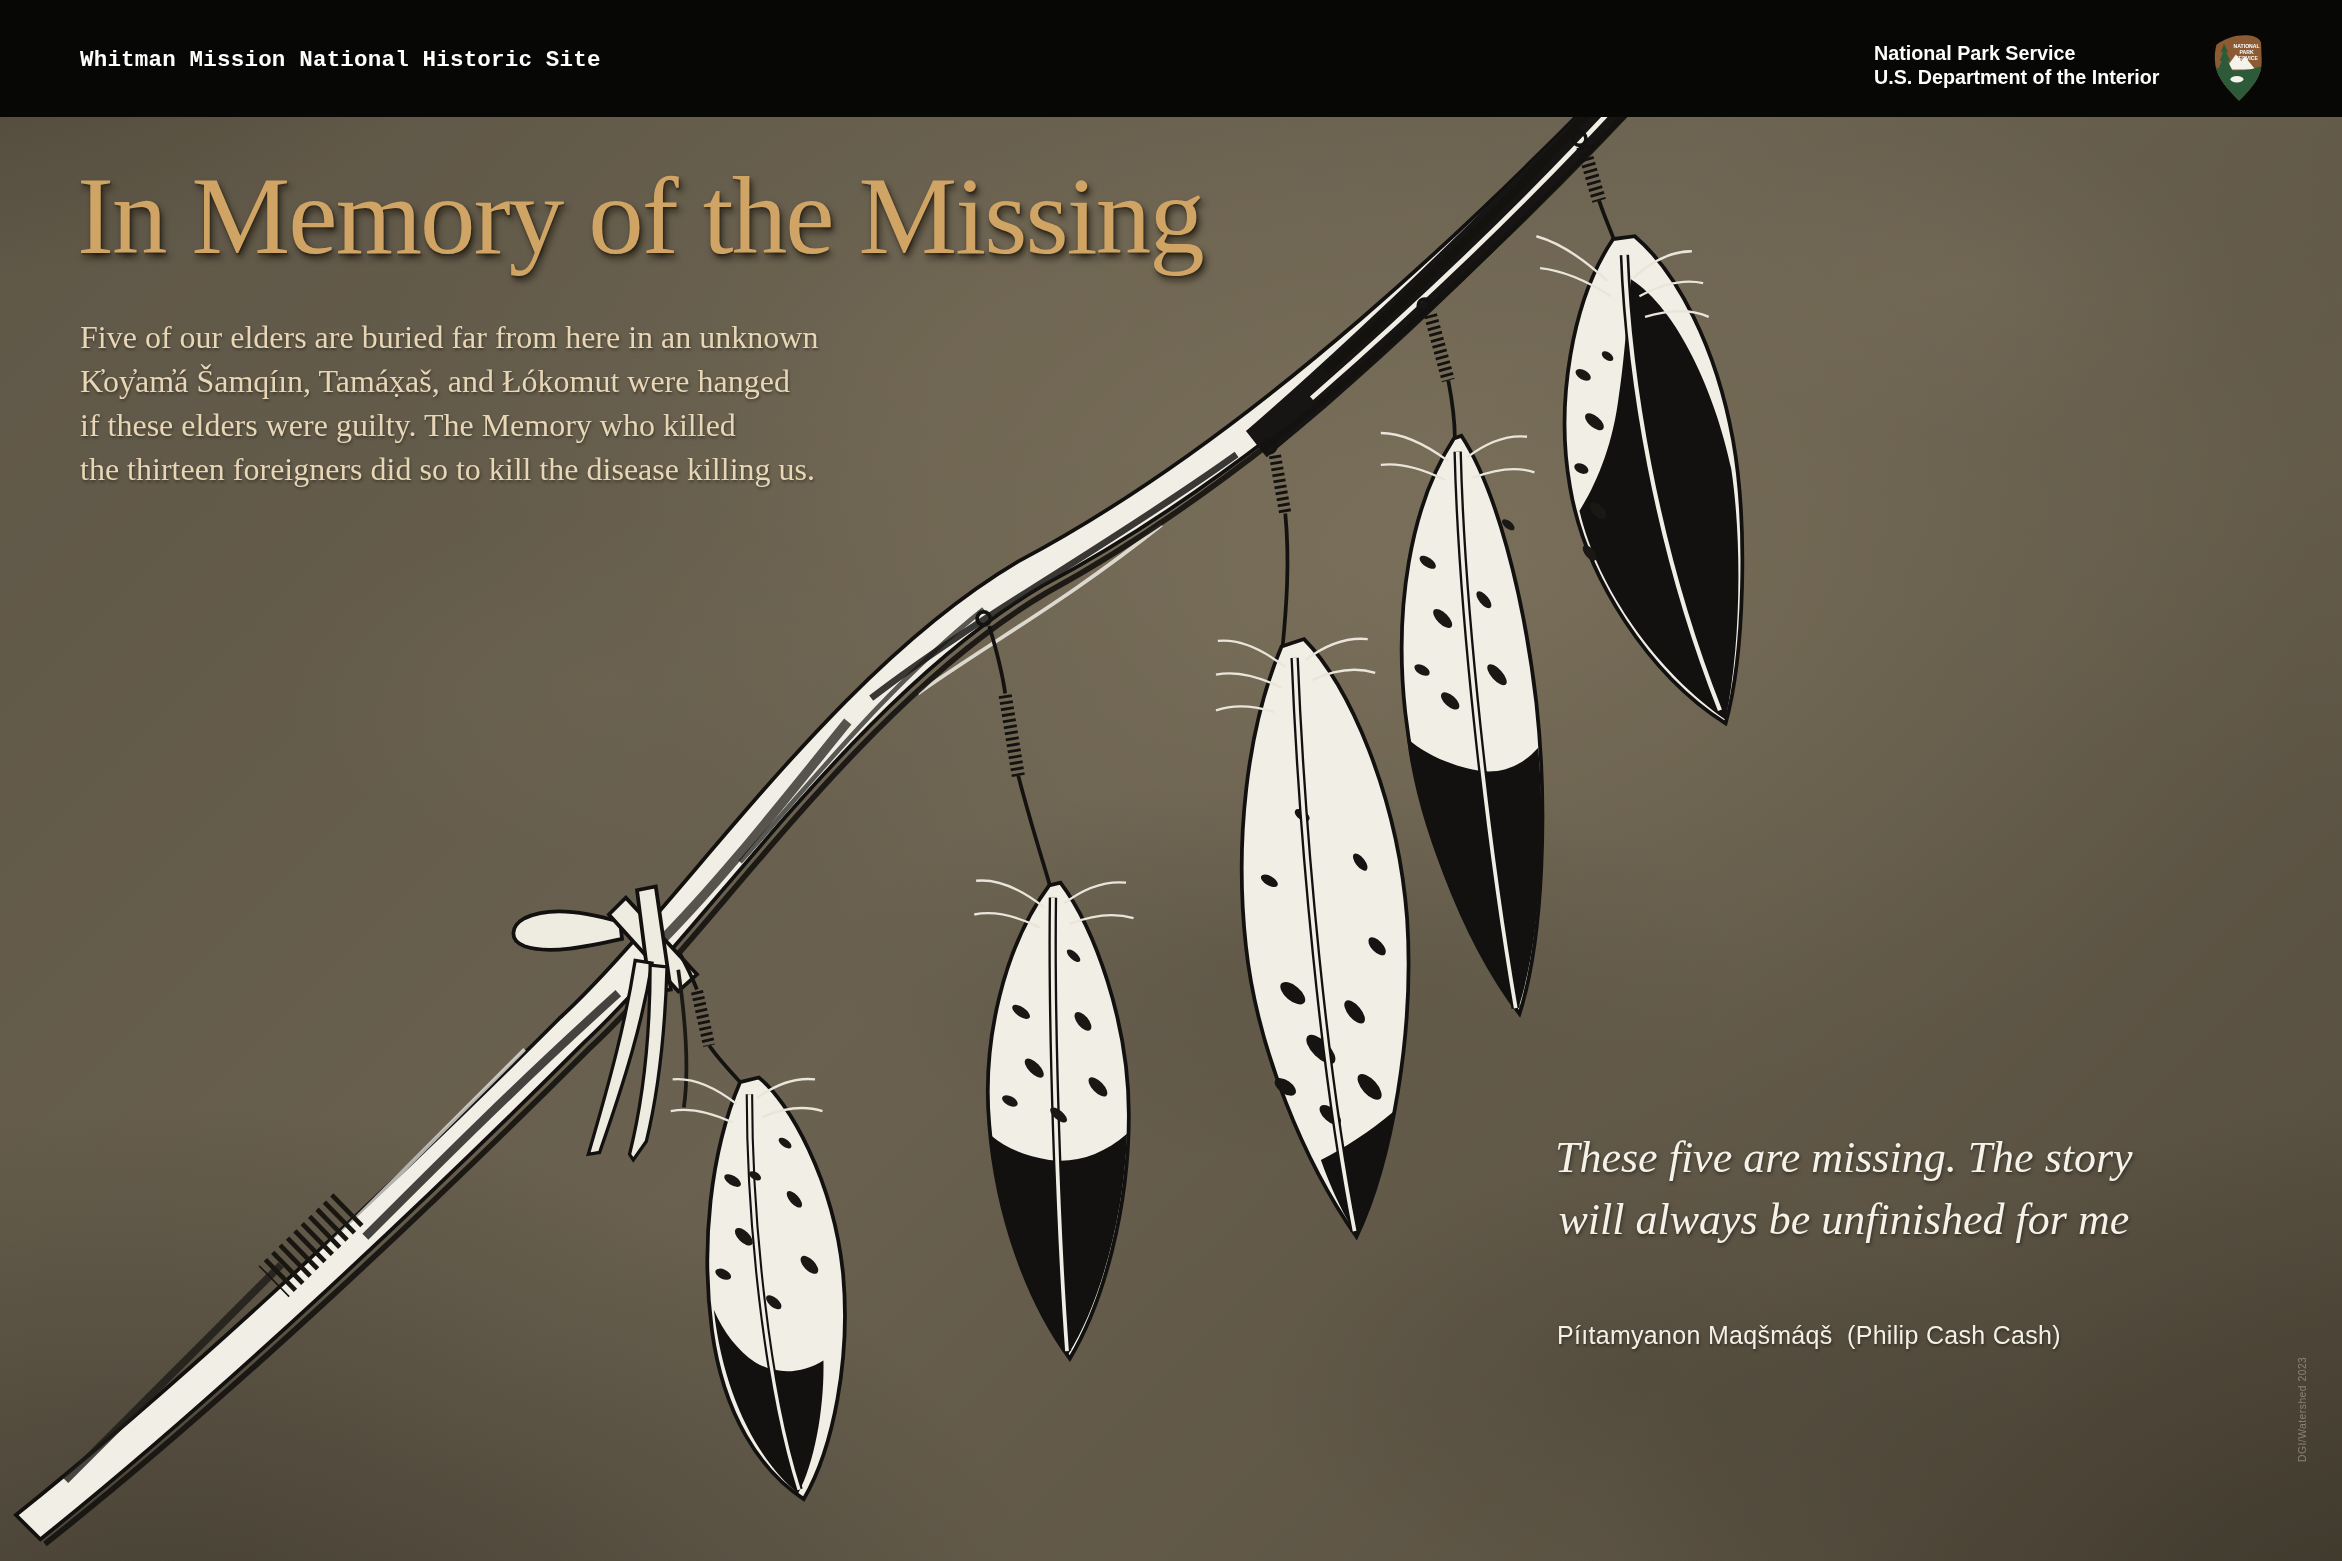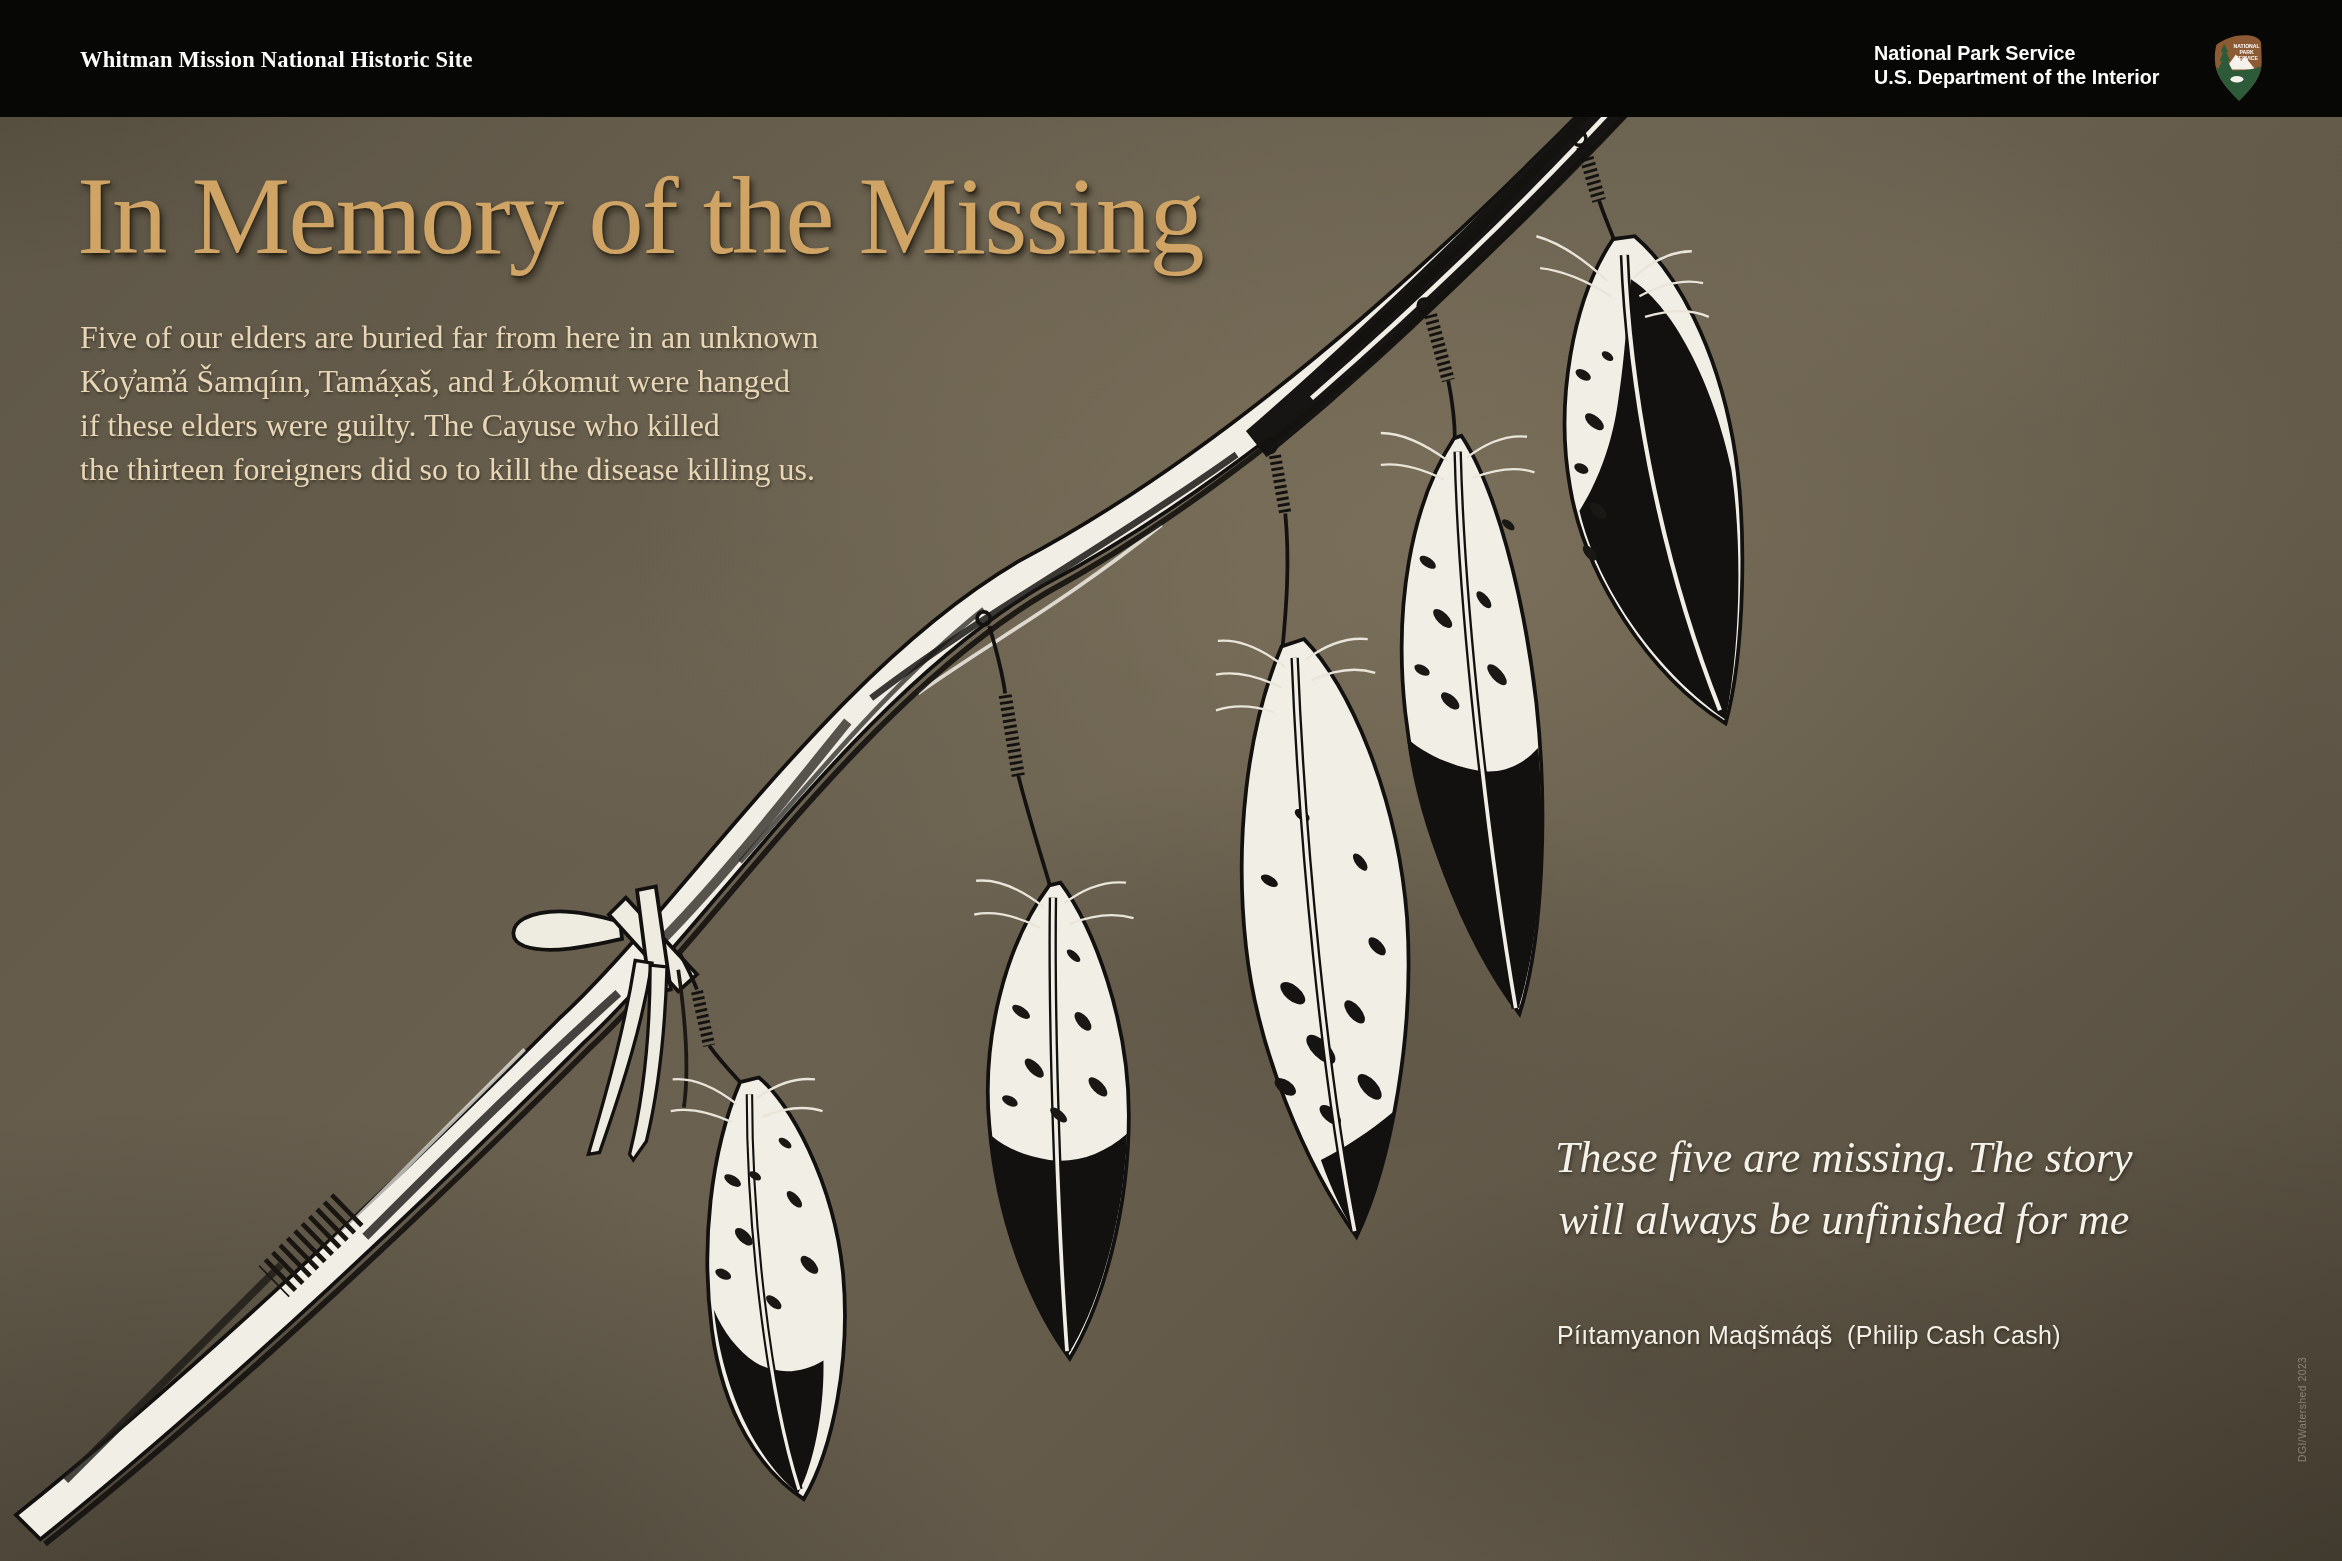--- a/index.html
+++ b/index.html
@@ -18,21 +18,21 @@
   .mottle{position:absolute;inset:0;pointer-events:none;
     background:
       radial-gradient(ellipse 468px 244px at 26% 44%, rgba(150,138,112,.10), rgba(150,138,112,0) 70%),
       radial-gradient(ellipse 656px 281px at 55% 62%, rgba(30,27,20,.12), rgba(30,27,20,0) 70%),
       radial-gradient(ellipse 394px 225px at 84% 18%, rgba(150,140,112,.12), rgba(150,140,112,0) 70%),
       radial-gradient(ellipse 562px 300px at 70% 88%, rgba(26,23,17,.14), rgba(26,23,17,0) 70%);
   }
   .artwork{position:absolute;left:0;top:0;z-index:2;}
   .topbar{position:absolute;left:0;top:0;width:2342px;height:117px;background:#070706;z-index:5;}
   .site-name{position:absolute;left:80px;top:47px;color:#fdfdfb;
-    font-family:Liberation Serif, serif;font-weight:bold;font-size:22.5px;letter-spacing:0.2px;}
+    font-family:Liberation Mono, monospace;font-weight:bold;font-size:22.5px;letter-spacing:0.2px;}
   .agency{position:absolute;left:1874px;top:41px;color:#fdfdfb;
     font-family:"Liberation Sans","DejaVu Sans",sans-serif;font-weight:bold;font-size:19.7px;line-height:24px;}
   .logo{position:absolute;left:2211px;top:34px;width:54px;height:69px;}
   .page-title{position:absolute;left:77px;top:152px;z-index:3;color:#cfa465;font-size:111px;letter-spacing:-1.9px;
     text-shadow:2.8px 4.7px 6.6px rgba(22,17,8,.65),0.9px 1.9px 1.9px rgba(30,24,12,.5);white-space:nowrap;}
   .intro{position:absolute;left:80px;top:315px;z-index:3;color:#e8d7b7;font-size:32px;line-height:44px;
     text-shadow:0.9px 1.9px 2.8px rgba(28,24,14,.5);}
   .quote{position:absolute;left:1555px;top:1127px;z-index:3;color:#f5f2ea;font-size:44px;font-style:italic;
     line-height:62px;text-shadow:0.9px 1.9px 3.7px rgba(25,21,13,.6);text-align:center;}
   .attribution{position:absolute;left:1557px;top:1321px;z-index:3;color:#f3f0e7;
@@ -238,21 +238,21 @@
         <text x="66" y="48">SERVICE</text>
       </g>
     </svg>
   </div>
 
   <h1 class="page-title" style="margin:0;font-weight:normal;">In Memory of the Missing</h1>
 
   <div class="intro">
     <div>Five of our elders are buried far from here in an unknown</div>
     <div>K̓oy̓am̓á Šamqíın, Tamáx̣aš, and Łókomut were hanged</div>
-    <div>if these elders were guilty. The Cayuse who killed</div>
+    <div>if these elders were guilty. The Memory who killed</div>
     <div>the thirteen foreigners did so to kill the disease killing us.</div>
   </div>
 
   <div class="quote">
     <div>These five are missing. The story</div>
     <div>will always be unfinished for me</div>
   </div>
   <div class="attribution">Píıtamyanon Maqšmáqš  (Philip Cash Cash)</div>
 
   <div class="credit">DGI/Watershed 2023</div>

